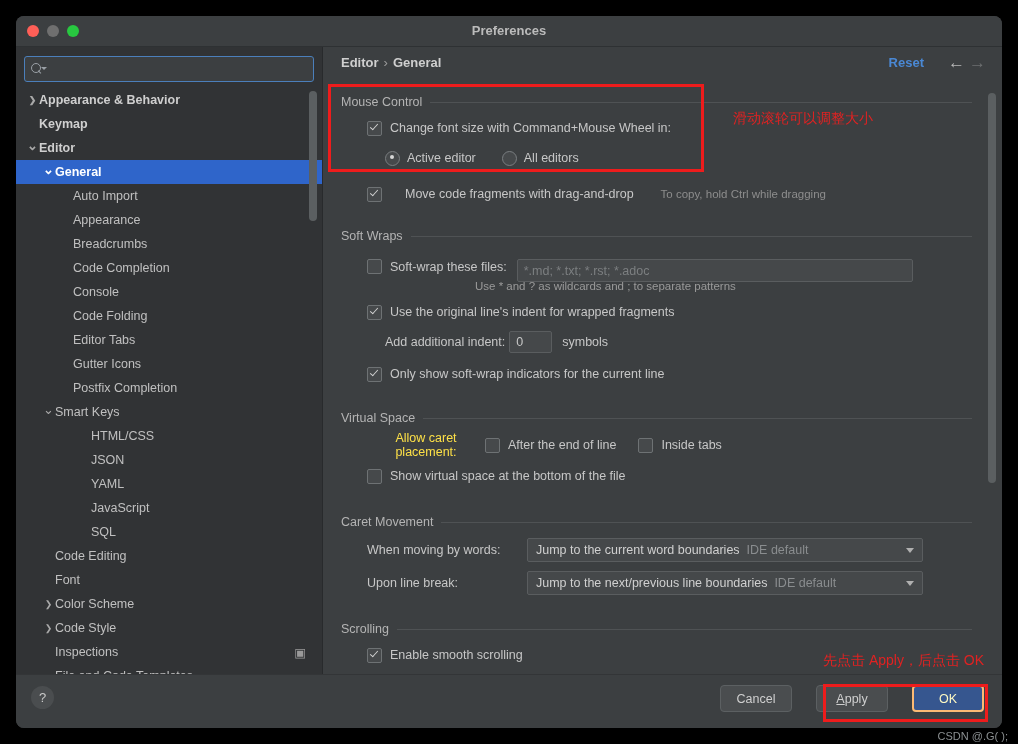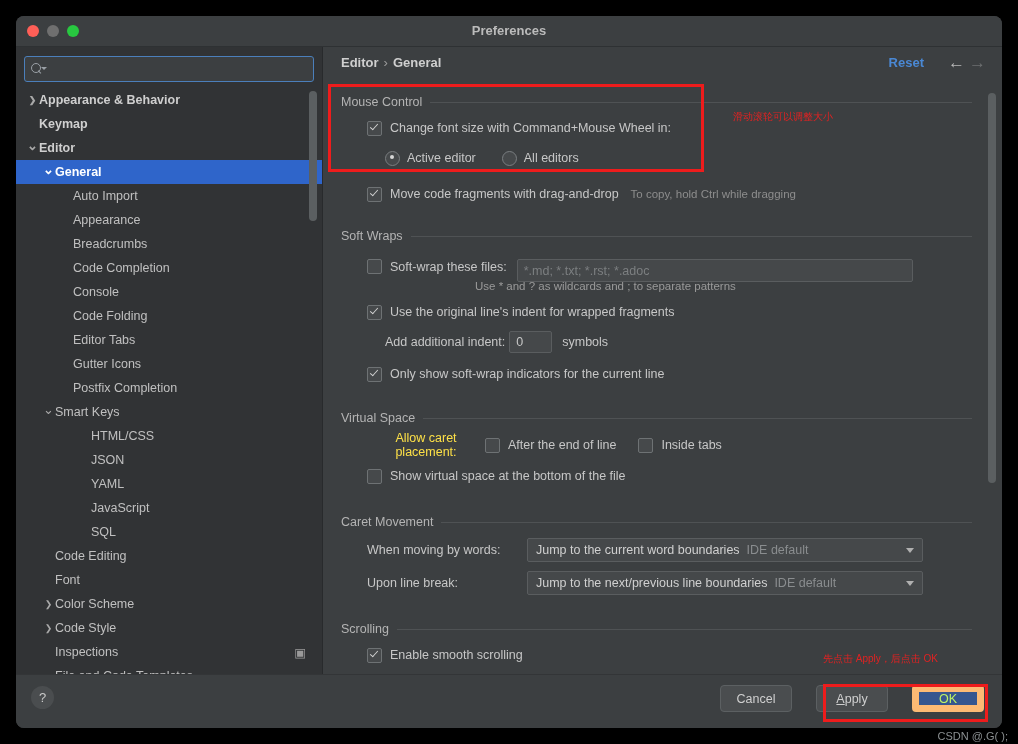--- a/index.html
+++ b/index.html
@@ -386,35 +386,35 @@
     box-sizing: border-box;
     padding: 0 14px;
   }
   .btn.plain {
     background: #4a4d4f;
     border: 1px solid #5c6062;
     color: #cfcfcf;
   }
   .btn.primary {
     background: #36568f;
-    border: 7px solid #fdba74;
-    color: #bef264;
+    border: 2px solid #fdba74;
+    color: #fef9c3;
   }
   .btn u { text-decoration: underline; }
   
   .redbox {
     position: absolute;
     border: 3px solid #ee1c1c;
     box-sizing: border-box;
     pointer-events: none;
   }
   .redtext {
     position: absolute;
     color: #e02222;
-    font-size: 10px;
+    font-size: 14px;
     font-family: "Liberation Sans", sans-serif;
     white-space: nowrap;
   }
   #watermark {
     position: absolute;
     right: 10px;
     bottom: 2px;
     color: #8b8f91;
     font-size: 11px;
     font-family: "Liberation Sans", sans-serif;
@@ -574,21 +574,21 @@
           <div class="row indent" style="margin-top:6px;">
             <span class="cb checked"></span>
             <span>Change font size with Command+Mouse Wheel in:</span>
           </div>
           <div class="row indent2 radio-grp" style="margin-top:4px;">
             <span class="rb on"></span>
             <span class="rlabel">Active editor</span>
             <span class="rb"></span>
             <span class="rlabel">All editors</span>
           </div>
-          <div class="row indent" style="margin-top:10px;">
+          <div class="row indent" style="margin-top:10px;gap:15px;">
             <span class="cb checked"></span>
             <span>Move code fragments with drag-and-drop</span>
             <span class="hint">To copy, hold Ctrl while dragging</span>
           </div>
 
           <div class="group" style="margin-top:22px;">
             <span class="gtitle">Soft Wraps</span>
             <span class="grule"></span>
           </div>
           <div class="row indent" style="margin-top:8px;">

